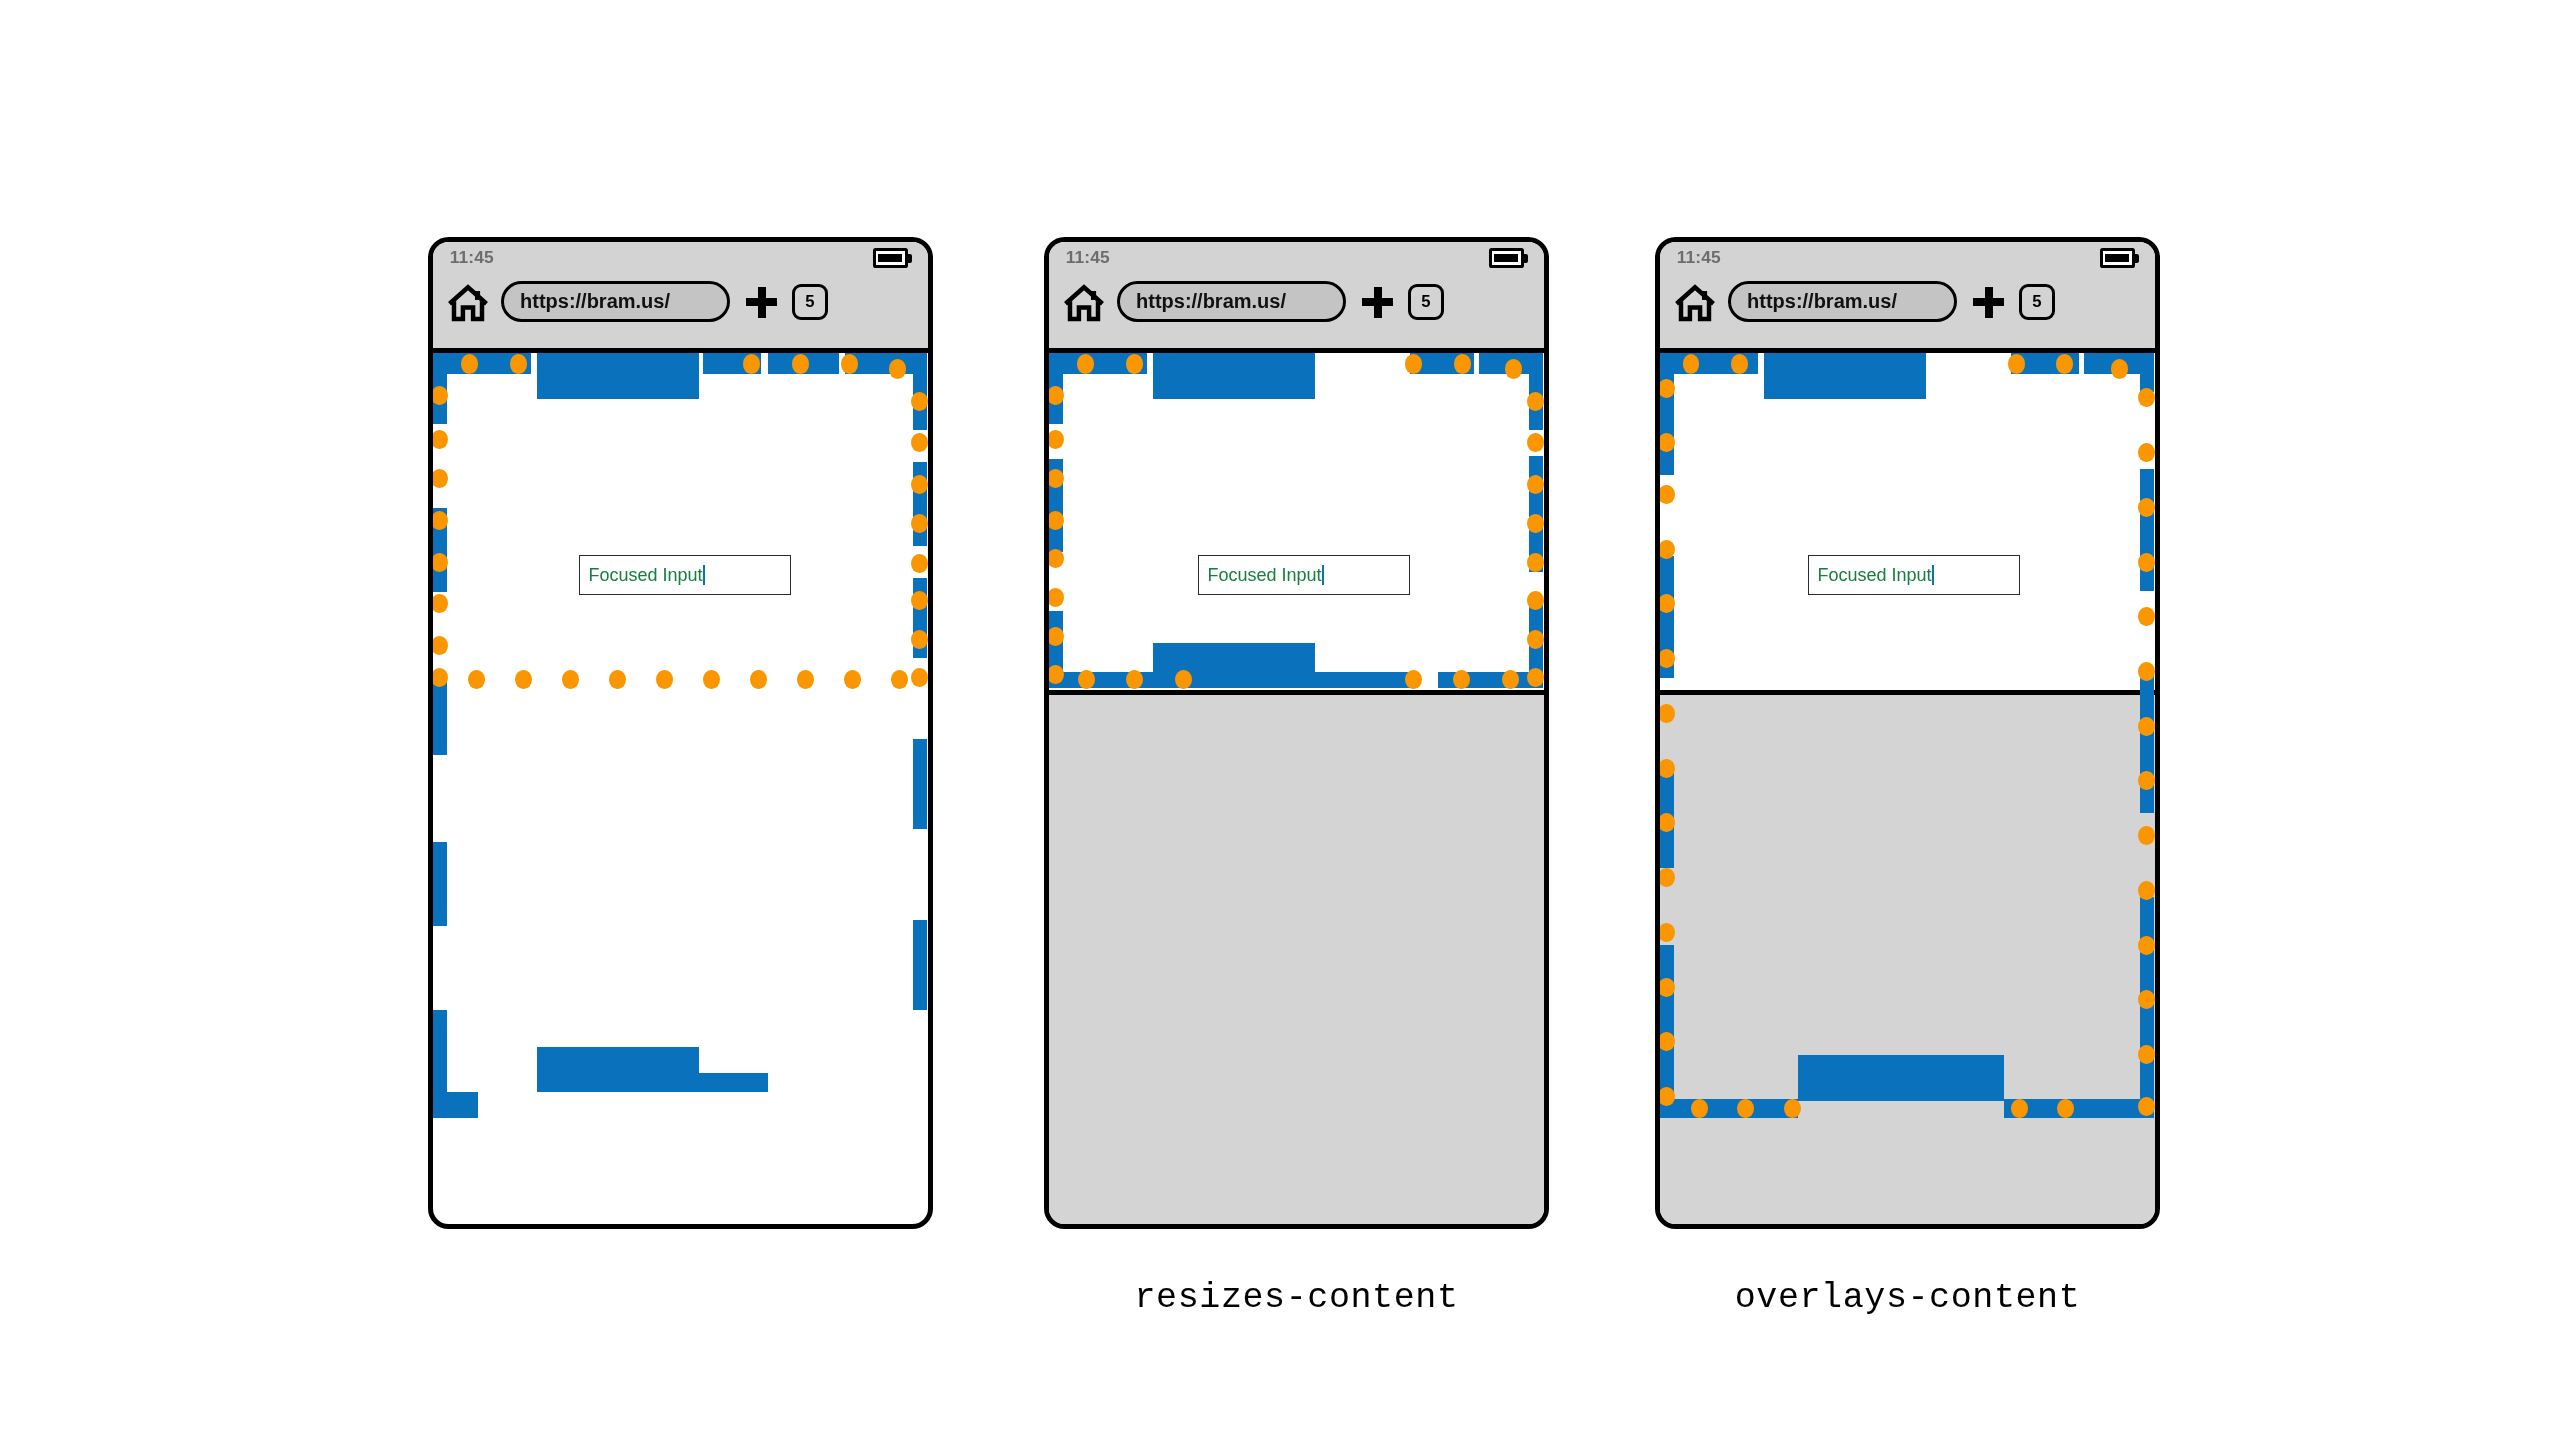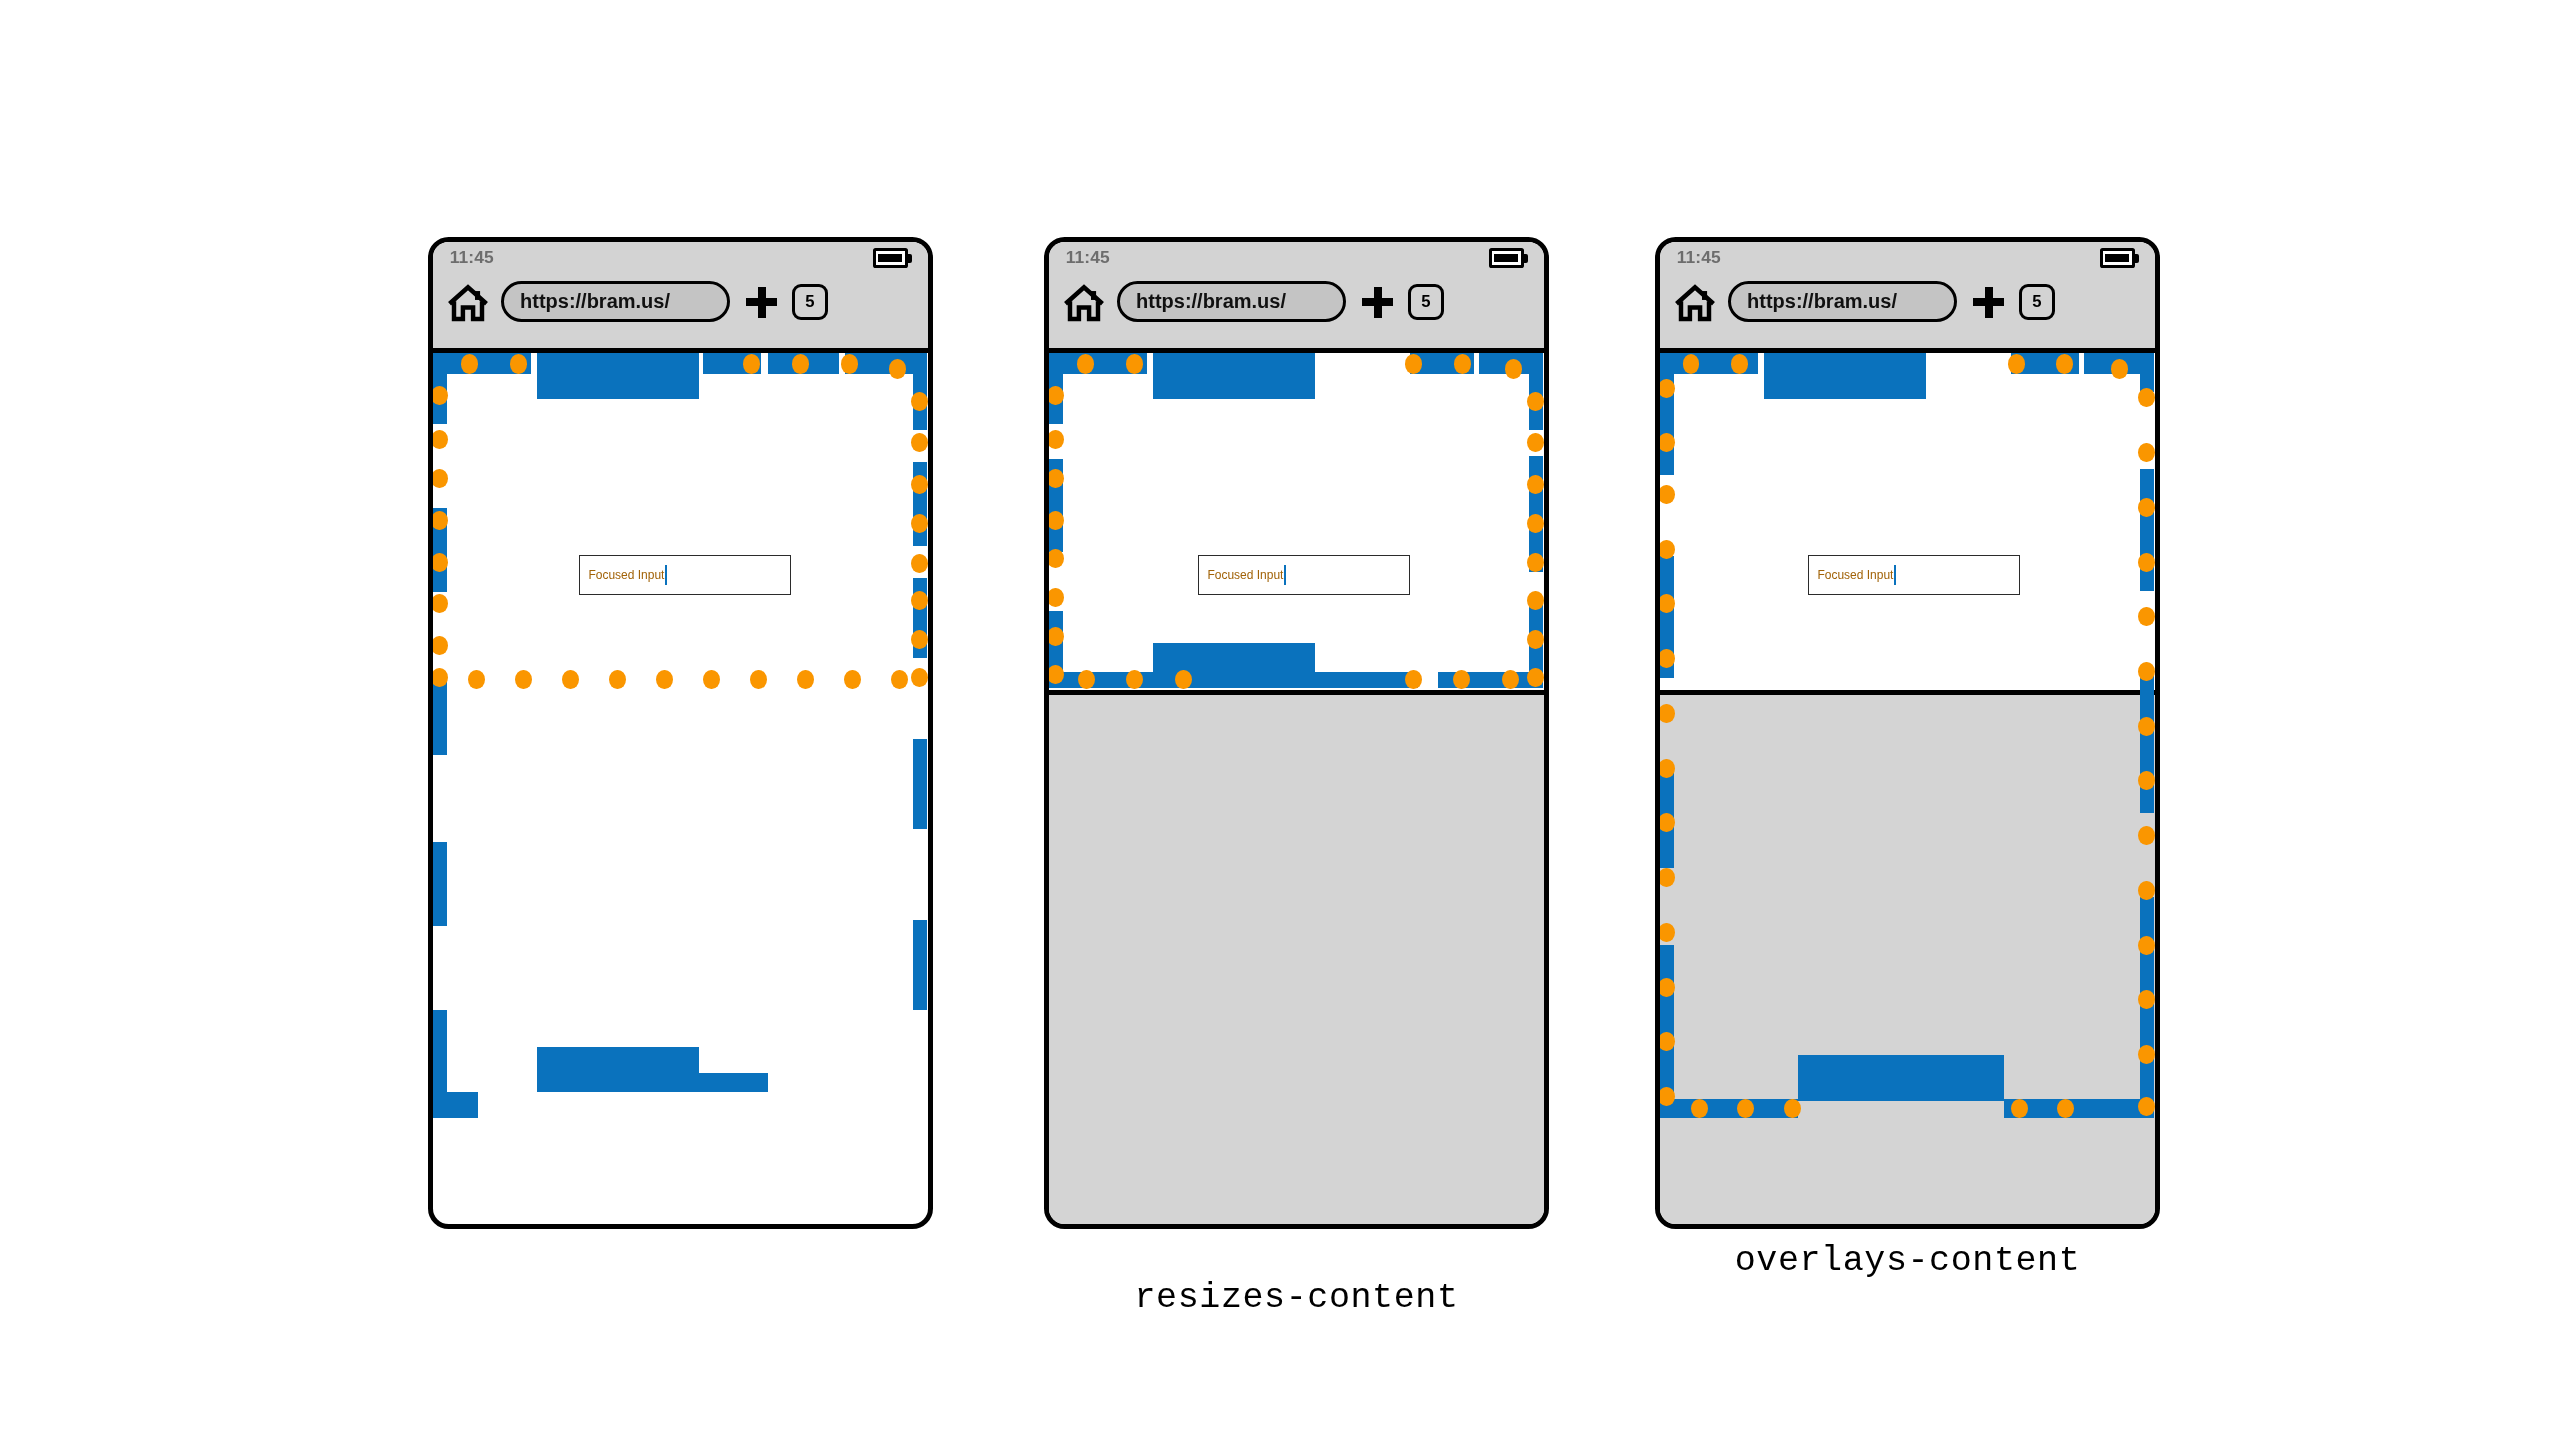--- a/index.html
+++ b/index.html
@@ -56,21 +56,21 @@
   .blk{position:absolute;background:#0a72bd;}
 
   
   .dot{position:absolute;width:16.7px;height:19.3px;border-radius:50%;
        background:#fa9600;}
 
   
   .input-box{position:absolute;box-sizing:border-box;
              border:1.9px solid #2b2b2b;background:#ffffff;
              display:flex;align-items:center;}
-  .input-text{margin-left:8.4px;font-size:12px;color:#a16207;white-space:nowrap;}
+  .input-text{margin-left:8.4px;font-size:18px;color:#15803d;white-space:nowrap;}
   .caret{display:inline-block;width:1.9px;height:19.3px;background:#0a72bd;
          margin-left:0.6px;vertical-align:-3.9px;}
 
   
   .caption{position:absolute;text-align:center;
            font-family:"Liberation Mono","DejaVu Sans Mono",monospace;
            font-size:35px;color:#000;letter-spacing:0.6px;white-space:nowrap;}
 </style>
 </head>
 <body>
@@ -384,16 +384,16 @@
     <span class="input-text">Focused Input</span>
       <span class="caret"></span>
   </div>
 
   <div class="input-box" style="left:1808px;top:555px;width:212px;height:40px;">
     <span class="input-text">Focused Input</span>
       <span class="caret"></span>
   </div>
 
   <div class="caption" style="left:1044px;top:1278px;width:505px;">resizes-content</div>
-  <div class="caption" style="left:1655px;top:1241px;width:505px;">overlays-content</div>
+  <div class="caption" style="left:1655px;top:1278px;width:505px;">overlays-content</div>
 
 </div>
 
 
 </body></html>

